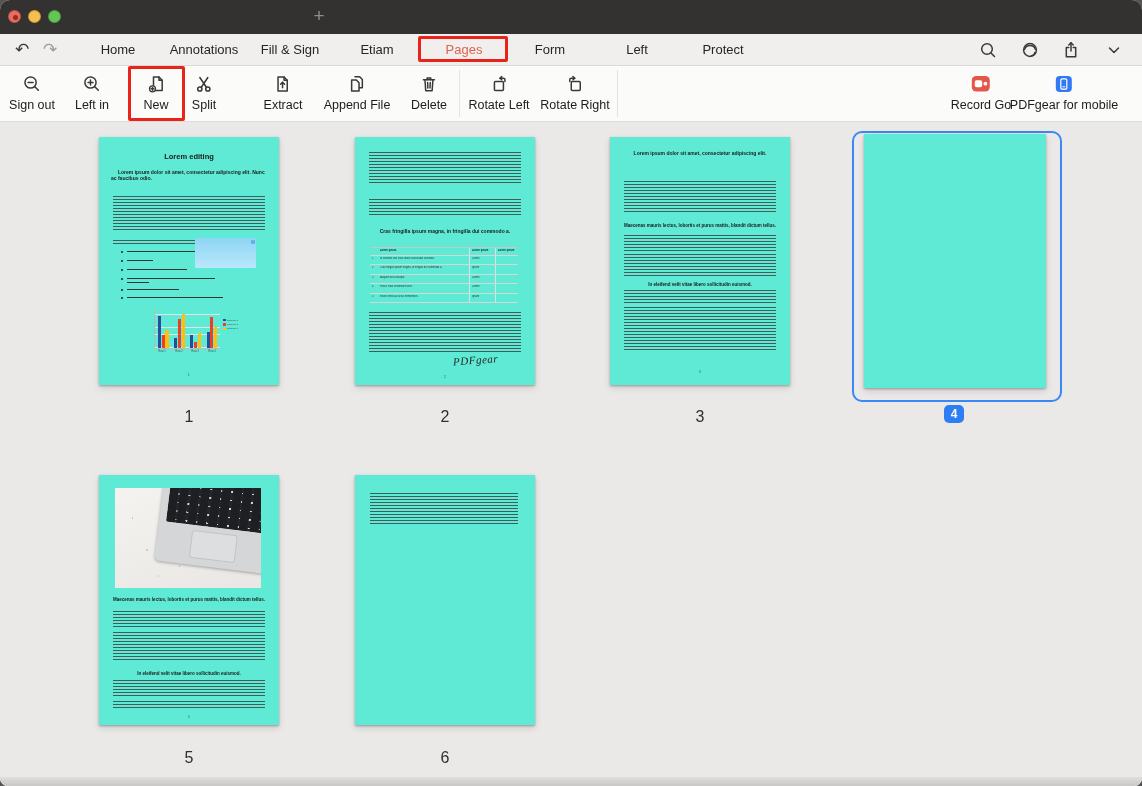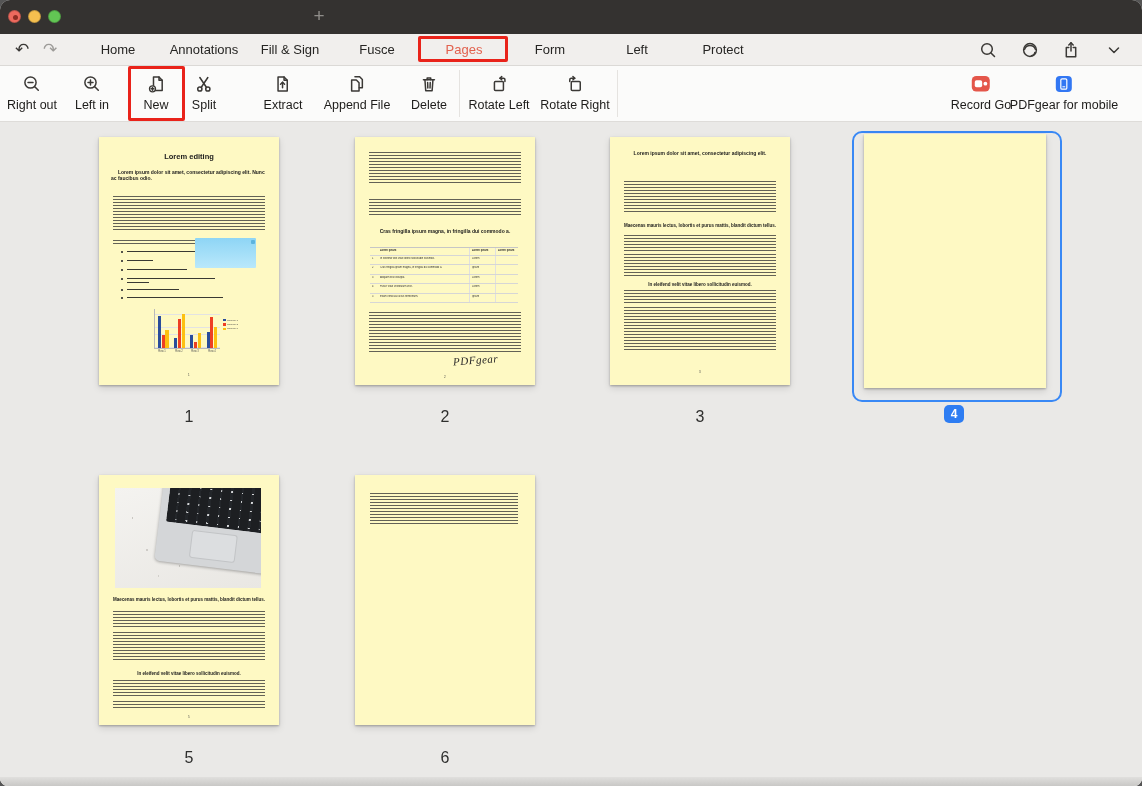--- a/index.html
+++ b/index.html
@@ -34,21 +34,21 @@
   .tbtn{position:absolute;top:66px;height:55px;transform:translateX(-50%);display:flex;flex-direction:column;align-items:center;padding-top:8px;}
   .tbtn .ticon{width:22px;height:20px;display:flex;align-items:center;justify-content:center;}
   .tbtn .tlabel{margin-top:4px;font-size:12.5px;color:#1d1c1a;white-space:nowrap;}
   .tsep{position:absolute;top:70px;width:1px;height:47px;background:#e5e3e0;}
 
   
   .redbox{position:absolute;border:3.5px solid #e9231a;border-radius:2px;z-index:60;}
 
   
   #canvas{position:absolute;left:0;top:122px;width:1142px;height:664px;background:#eae9e7;}
-  .page{position:absolute;background:#fef9c3;box-shadow:0 1px 2px rgba(0,0,0,.28),0 3px 7px rgba(0,0,0,.13);}
+  .page{position:absolute;background:#5eead4;box-shadow:0 1px 2px rgba(0,0,0,.28),0 3px 7px rgba(0,0,0,.13);}
   .plabel{position:absolute;height:20px;line-height:20px;transform:translateX(-50%);font-size:16px;color:#2f2f2e;}
   #sel-ring{position:absolute;left:852px;top:9px;width:210px;height:271px;border:2px solid #3988f5;border-radius:10px;}
   #sel-badge{position:absolute;left:944px;top:283px;width:20px;height:18px;border-radius:5px;background:#2e7df2;
              color:#fff;font-size:12px;font-weight:bold;text-align:center;line-height:18px;}
 
   
   .tl-lines{position:absolute;background:repeating-linear-gradient(to bottom,rgba(55,55,55,.78) 0,rgba(55,55,55,.78) 1px,transparent 1px,transparent 3px);}
   .hline{position:absolute;height:1.4px;background:rgba(35,35,35,.9);}
   .bdot{position:absolute;width:1.6px;height:1.6px;border-radius:50%;background:#333;}
   .hcenter{position:absolute;left:0;width:200%;transform:scale(.5);transform-origin:0 0;text-align:center;font-weight:bold;color:#1b1b1b;line-height:1.25;}
@@ -116,21 +116,21 @@
     <div id="tl-zoom" class="tl"></div>
     <div id="newtab-btn">+</div>
   </div>
 
   <div id="menubar"></div>
   <div id="undo-btn" class="micon">↶</div>
   <div id="redo-btn" class="micon">↷</div>
   <div class="mitem" style="left:118px">Home</div>
   <div class="mitem" style="left:204px">Annotations</div>
   <div class="mitem" style="left:290px">Fill &amp; Sign</div>
-  <div class="mitem" style="left:377px">Fusce</div>
+  <div class="mitem" style="left:377px">Etiam</div>
   <div class="mitem active" style="left:464px">Pages</div>
   <div class="mitem" style="left:550px">Form</div>
   <div class="mitem" style="left:637px">Left</div>
   <div class="mitem" style="left:723px">Protect</div>
 
   <div class="micon" style="left:979px">
     <svg width="18" height="18">
         <circle class="st" cx="8" cy="8" r="5.3"></circle>
         <line class="st" x1="12" y1="12" x2="15.5" y2="15.5"></line>
       </svg>
@@ -158,21 +158,21 @@
   <div id="toolbar"></div>
 
   <div class="tbtn" style="left:32px">
     <span class="ticon">
       <svg width="20" height="20">
           <circle class="st" cx="8.5" cy="8.5" r="5.6"></circle>
           <line class="st" x1="12.8" y1="12.8" x2="16.3" y2="16.3"></line>
           <line class="st" x1="6" y1="8.5" x2="11" y2="8.5"></line>
         </svg>
     </span>
-    <span class="tlabel">Right out</span>
+    <span class="tlabel">Sign out</span>
   </div>
   <div class="tbtn" style="left:92px">
     <span class="ticon">
       <svg width="20" height="20">
           <circle class="st" cx="8.5" cy="8.5" r="5.6"></circle>
           <line class="st" x1="12.8" y1="12.8" x2="16.3" y2="16.3"></line>
           <line class="st" x1="6" y1="8.5" x2="11" y2="8.5"></line>
           <line class="st" x1="8.5" y1="6" x2="8.5" y2="11"></line>
         </svg>
     </span>

